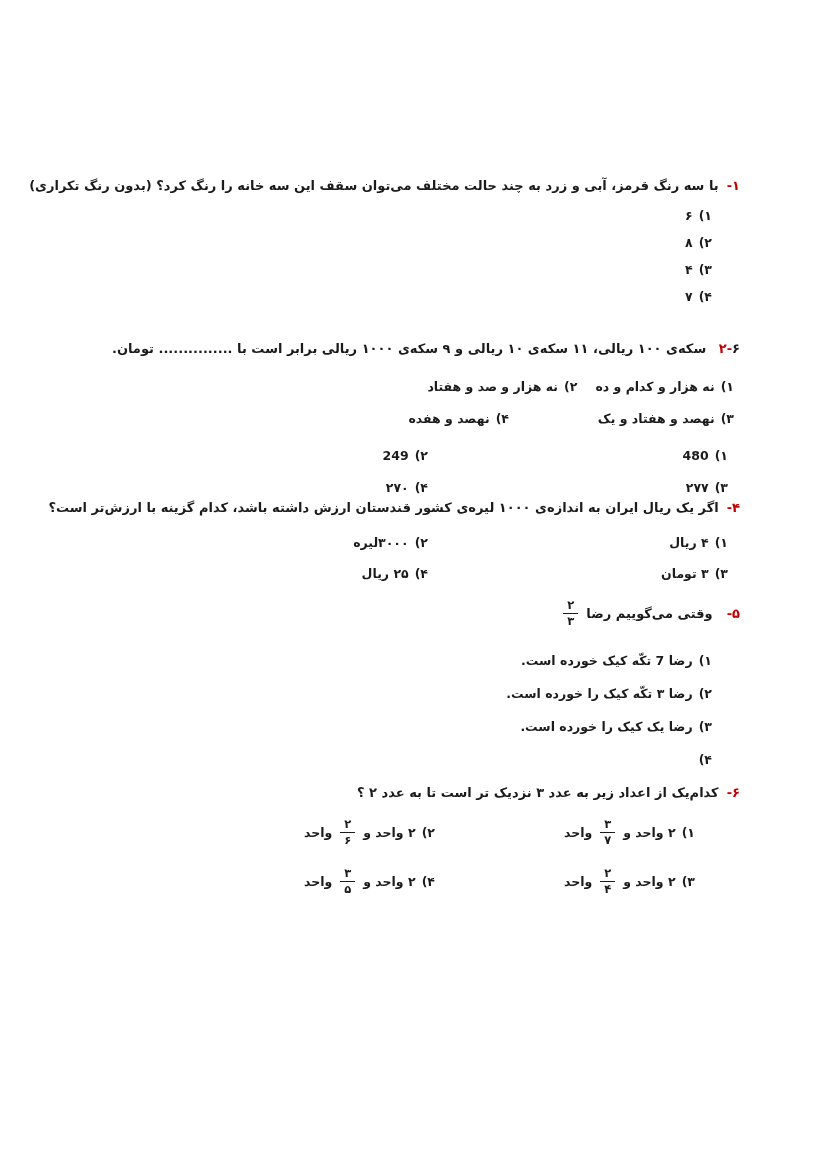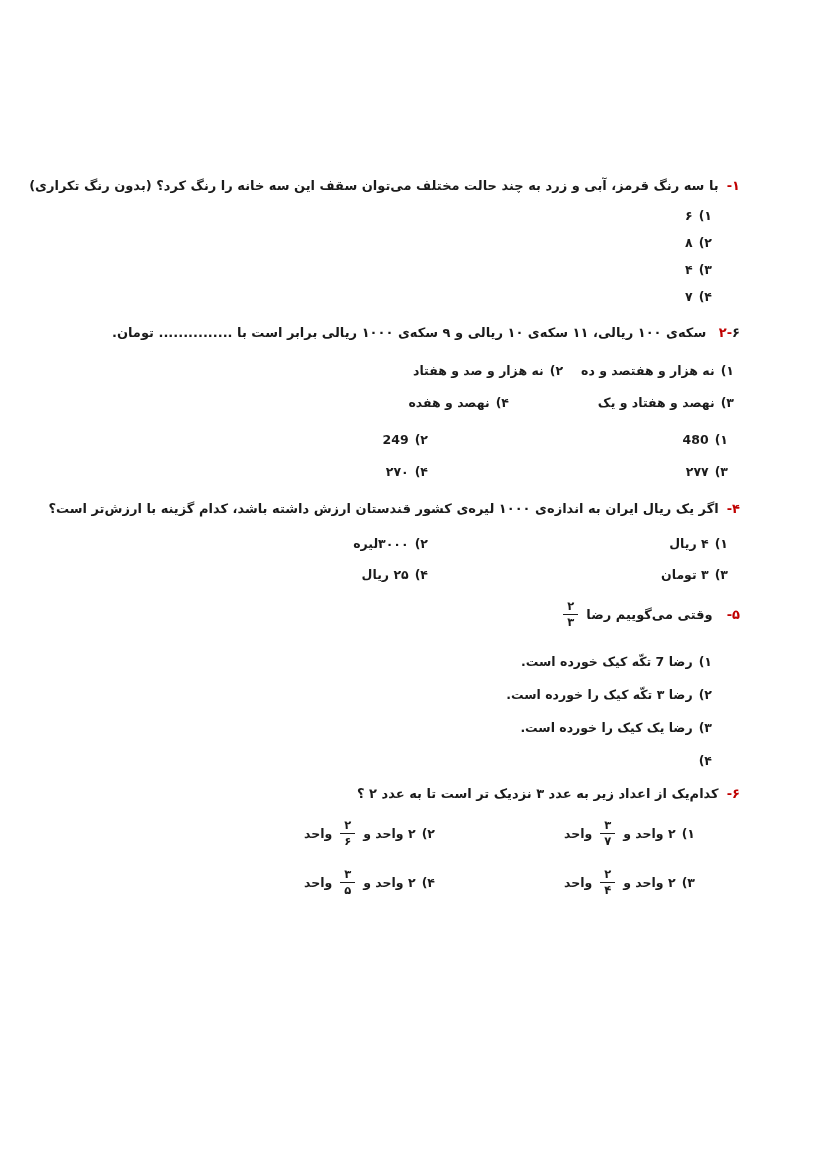--- a/index.html
+++ b/index.html
@@ -39,27 +39,27 @@
     white-space: nowrap;
   }
   .opts-stack { padding-right: 28px; }
   .opts-stack .opt { margin-bottom: 7px; }
   .q1 .opts-stack { margin-top: 10px; }
   .opt-row { display: grid; }
   .grid-wide   { grid-template-columns: 300px 1fr; }
   .grid-narrow { grid-template-columns: 225px 1fr; }
   .grid-q6     { grid-template-columns: 260px 1fr; }
   .inline-row  { display: flex; gap: 18px; padding-right: 6px; font-size: 12.5px; }
-  .q2 { margin-top: 16px; }
+  .q2 { margin-top: 32px; }
   .q2 .r1 { margin-top: 18px; }
   .q2 .r2 { margin-top: 12px; padding-right: 6px; }
   .q3 { margin-top: 17px; }
   .q3 .r1 { margin-top: 15px; padding-right: 12px; }
   .q3 .r2 { margin-top: 12px; padding-right: 12px; }
-  .q4 { margin-top: 17px; }
+  .q4 { }
   .q4 .r1 { margin-top: 15px; padding-right: 12px; }
   .q4 .r2 { margin-top: 11px; padding-right: 12px; }
   .q5 { margin-top: 14px; }
   .q5 .opts-stack { margin-top: 22px; }
   .q5 .opts-stack .opt { margin-bottom: 13px; }
   .q6 { margin-top: 8px; }
   .q6 .r1 { margin-top: 14px; padding-right: 45px; }
   .q6 .r2 { margin-top: 18px; padding-right: 45px; }
   .frac {
     display: inline-flex;
@@ -97,21 +97,21 @@
           <span class="opt-text">۷</span>
         </div>
     </div>
   </section>
 
   <section class="q q2">
     <div class="q-header"><span class="q-num">۲-</span><span class="q-text">۶ سکه‌ی ۱۰۰ ریالی، ۱۱ سکه‌ی ۱۰ ریالی و ۹ سکه‌ی ۱۰۰۰ ریالی برابر است با ............... تومان.</span></div>
     <div class="inline-row r1">
       <div class="opt">
           <span class="opt-label">۱)</span>
-          <span class="opt-text">نه هزار و هفتصد و ده</span>
+          <span class="opt-text">نه هزار و کدام و ده</span>
         </div>
       <div class="opt">
           <span class="opt-label">۲)</span>
           <span class="opt-text">نه هزار و صد و هفتاد</span>
         </div>
     </div>
     <div class="opt-row grid-narrow r2">
       <div class="opt">
           <span class="opt-label">۳)</span>
           <span class="opt-text">نهصد و هفتاد و یک</span>

